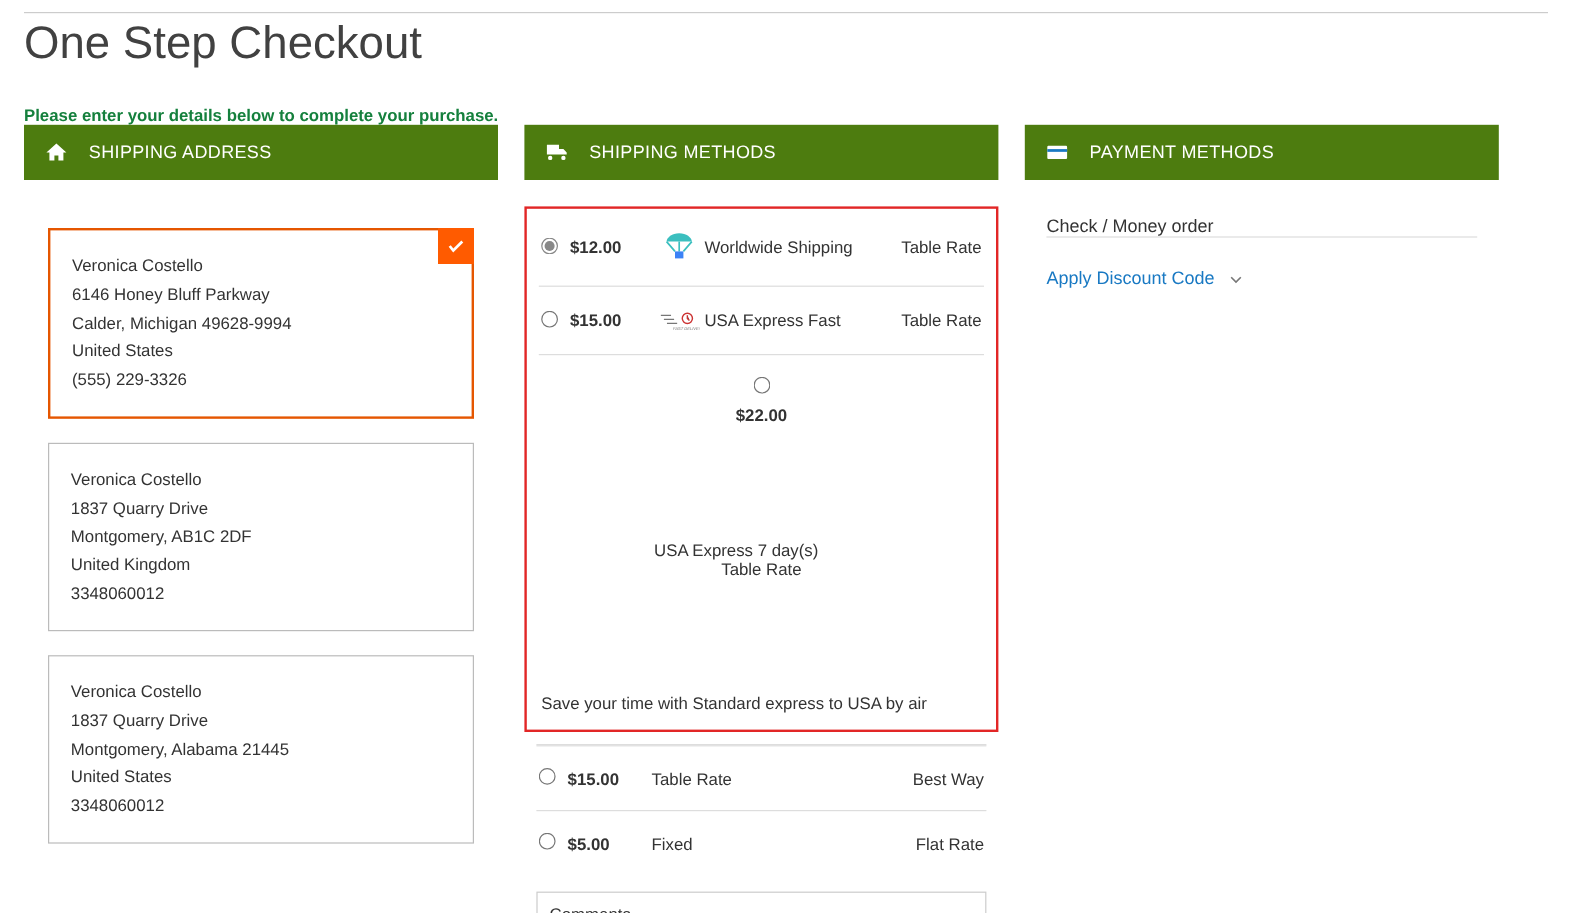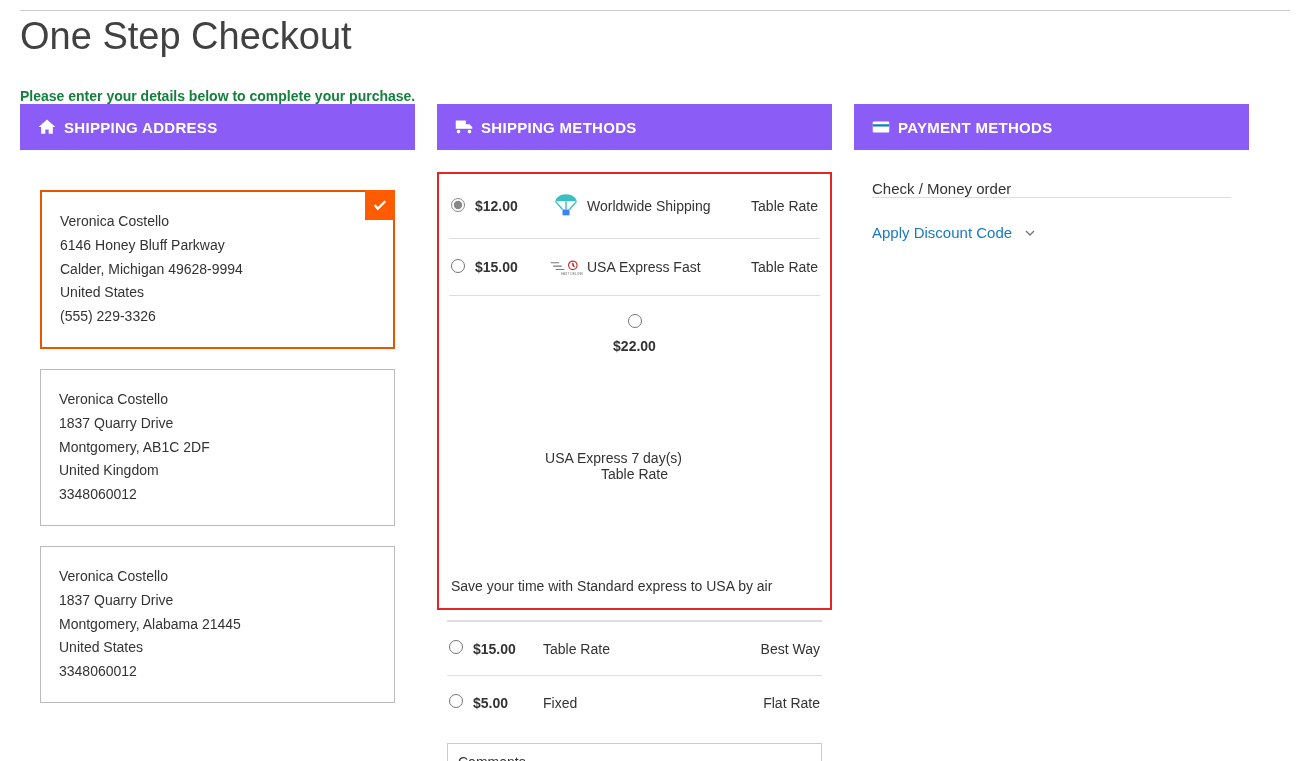--- a/index.html
+++ b/index.html
@@ -22,27 +22,27 @@
     color: #15803d;
     font-weight: bold;
   }
   .columns { display: flex; gap: 22px; align-items: flex-start; }
   .col { flex: 1; }
   .col.shipping-addr { flex: 0 0 395px; }
   .col.shipping-methods { flex: 0 0 395px; }
   .col.payment { flex: 0 0 395px; }
 
   .section-header {
-    background: #8b5cf6;
+    background: #4d7c0f;
     color: #fff;
     padding: 12px 16px;
     display: flex;
     align-items: center;
-    gap: 6px;
-    font-weight: 700;
+    gap: 16px;
+    font-weight: 400;
     font-size: 15px;
     letter-spacing: .3px;
   }
   .section-header .icon { width: 22px; height: 22px; display:flex; align-items:center; justify-content:center; }
 
   .address-list { padding: 40px 20px 20px 20px; }
   .address-card {
     border: 1px solid #bbb;
     padding: 18px;
     margin-bottom: 20px;

